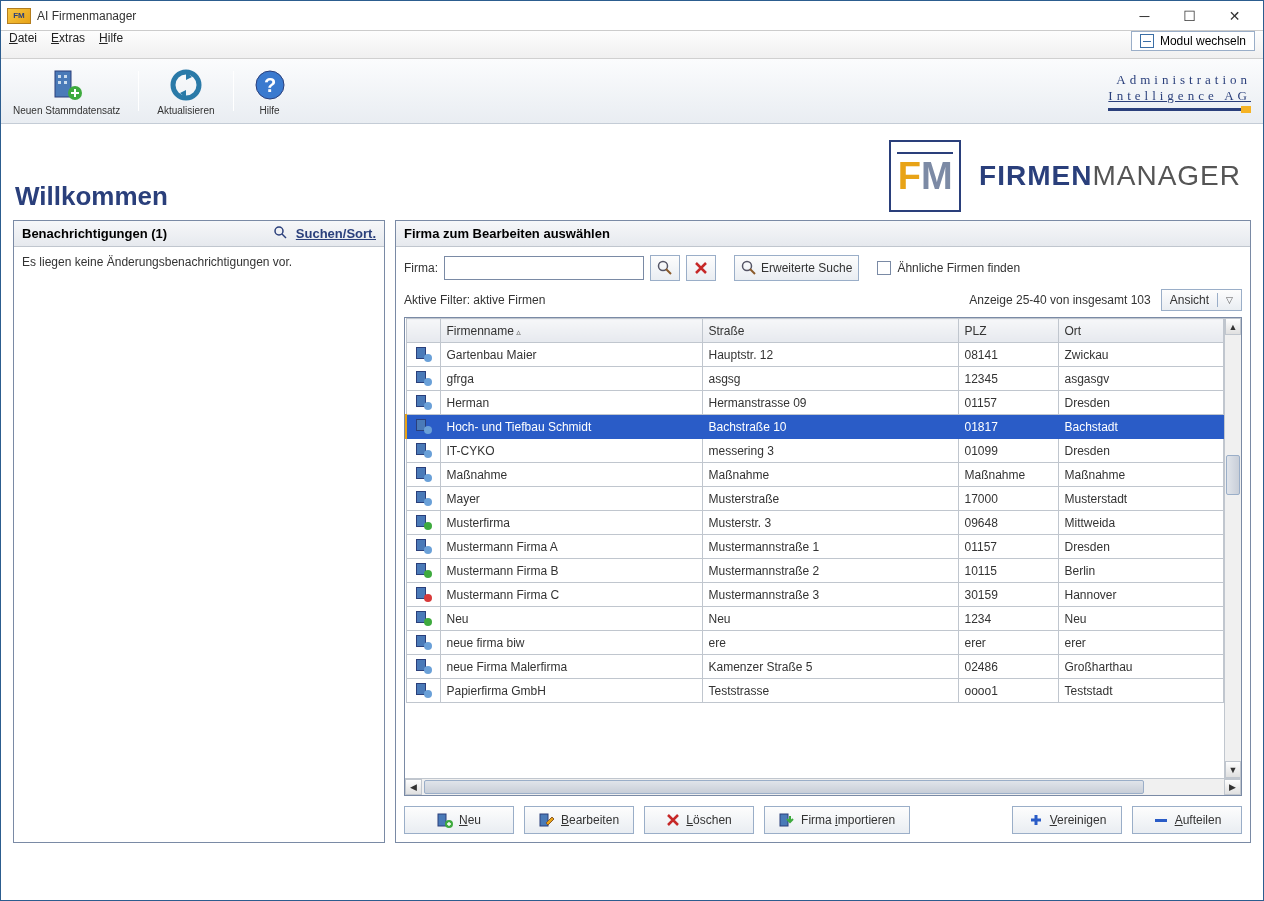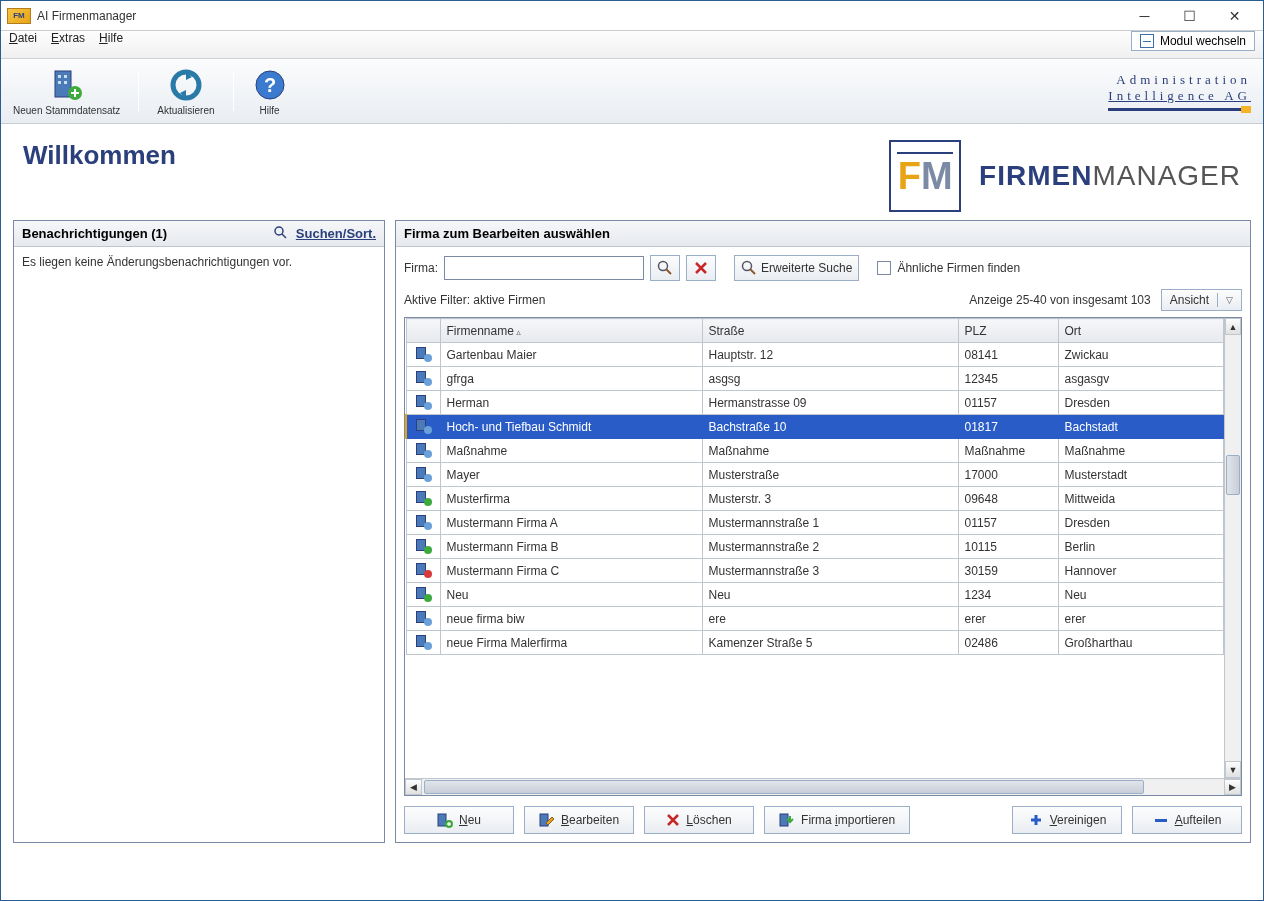--- a/index.html
+++ b/index.html
@@ -55,21 +55,21 @@
   display:flex; align-items:center; padding:0 12px; gap:18px;
 }
 .tbtn { display:flex;flex-direction:column;align-items:center;gap:2px;font-size:10px;color:#333;}
 .tbtn .ticon { width:36px;height:36px;display:flex;align-items:center;justify-content:center;}
 .tsep { width:1px;height:40px;background:#c0c6ce;border-right:1px solid #fff;}
 .brand { margin-left:auto; text-align:right; font-family: "Times New Roman", serif; color:#2a3f7b; font-size:13px; letter-spacing:4px;}
 .brand .line2 { display:block; letter-spacing:4px;text-decoration:underline;}
 .brand .bar { height:3px; background:#2a3f7b; margin-top:4px; position:relative;}
 .brand .bar::after{content:"";position:absolute;right:0;top:-2px;width:10px;height:7px;background:#f5b325;}
 
-.header-area { padding: 16px 22px 8px 22px; display:flex; align-items:flex-start;}
+.header-area { padding: 16px 22px 8px 14px; display:flex; align-items:flex-end;}
 .welcome { font-size:26px; font-weight:bold; color:#2a3f7b;}
 .fm-logo { margin-left:auto; display:flex;align-items:center;gap:18px;}
 .fm-sq { width:72px; height:72px; border:2px solid #2a3f7b; display:flex;align-items:center;justify-content:center;position:relative;}
 .fm-sq .top{position:absolute;top:4px;left:6px;right:6px;height:8px;border-bottom:2px solid #2a3f7b;}
 .fm-sq .fm { font-size:38px; font-weight:bold; display:flex;}
 .fm-sq .fm .f{color:#e8a317;}
 .fm-sq .fm .m{color:#7c8aa5;}
 .fm-text { font-size:28px; color:#555; letter-spacing:1px;}
 .fm-text .b { font-weight:bold; color:#2a3f7b;}
 
@@ -318,20 +318,27 @@
                   </tr>
                   <tr class="sel">
                     <td class="iconcell"><span class="rowicon"><span class="bld"></span><span class="badge q"></span></span></td>
                     <td>Hoch- und Tiefbau Schmidt</td>
                     <td>Bachstraße 10</td>
                     <td>01817</td>
                     <td>Bachstadt</td>
                   </tr>
                   <tr>
                     <td class="iconcell"><span class="rowicon"><span class="bld"></span><span class="badge q"></span></span></td>
+                    <td>IT-CYKO</td>
+                    <td>messering 3</td>
+                    <td>01099</td>
+                    <td>Dresden</td>
+                  </tr>
+                  <tr>
+                    <td class="iconcell"><span class="rowicon"><span class="bld"></span><span class="badge q"></span></span></td>
                     <td>Maßnahme</td>
                     <td>Maßnahme</td>
                     <td>Maßnahme</td>
                     <td>Maßnahme</td>
                   </tr>
                   <tr>
                     <td class="iconcell"><span class="rowicon"><span class="bld"></span><span class="badge q"></span></span></td>
                     <td>Mayer</td>
                     <td>Musterstraße</td>
                     <td>17000</td>
@@ -378,20 +385,27 @@
                     <td>ere</td>
                     <td>erer</td>
                     <td>erer</td>
                   </tr>
                   <tr>
                     <td class="iconcell"><span class="rowicon"><span class="bld"></span><span class="badge q"></span></span></td>
                     <td>neue Firma Malerfirma</td>
                     <td>Kamenzer Straße 5</td>
                     <td>02486</td>
                     <td>Großharthau</td>
+                  </tr>
+                  <tr>
+                    <td class="iconcell"><span class="rowicon"><span class="bld"></span><span class="badge q"></span></span></td>
+                    <td>Papierfirma GmbH</td>
+                    <td>Teststrasse</td>
+                    <td>oooo1</td>
+                    <td>Teststadt</td>
                   </tr>
                 </tbody>
             </table>
             <div class="blankrow"></div>
           </div>
           <div class="vscroll">
             <div class="arr">▲</div>
             <div class="track">
                 <div class="thumb"></div>
               </div>

